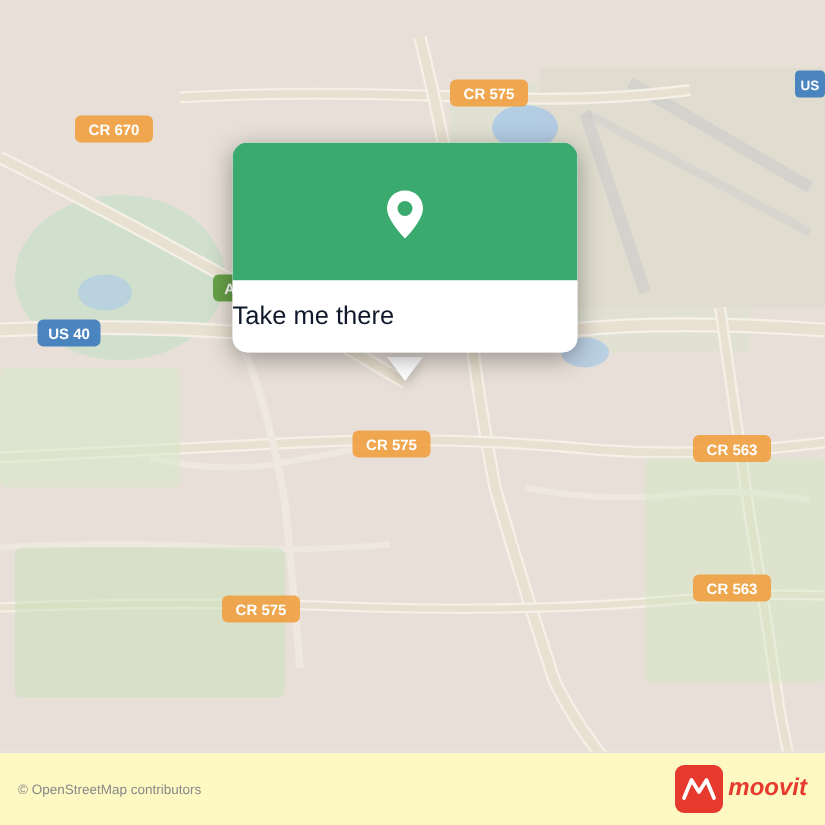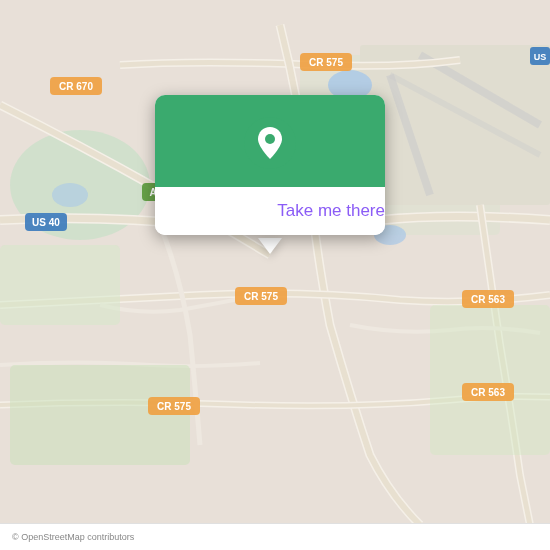--- a/index.html
+++ b/index.html
@@ -56,32 +56,32 @@
       height: 52px;
     }
 
     #popup-button {
       background: white;
       border: none;
       width: 100%;
       padding: 14px 0;
       font-size: 17px;
       font-weight: 500;
-      color: #8b5cf6;
+      color: #0f172a;
       cursor: pointer;
-      text-align: right;
+      text-align: left;
     }
 
     
     #bottom-bar {
       position: absolute;
       bottom: 0;
       left: 0;
       width: 100%;
-      background: #ffffff;
+      background: #fef9c3;
       padding: 8px 12px 8px 12px;
       display: flex;
       align-items: center;
       justify-content: space-between;
       z-index: 10;
       border-top: 1px solid #e0e0e0;
       text-align: center;
     }
 
     #bottom-left {
@@ -226,15 +226,23 @@
     </div>
     <button id="popup-button">Take me there</button>
   </div>
 
   <div id="popup-pointer"></div>
 
   <div id="bottom-bar">
     <div id="bottom-left">
       <span id="attribution-text">© OpenStreetMap contributors</span>
     </div>
+    <div id="moovit-logo">
+
+      <svg id="moovit-icon" viewBox="0 0 32 32" xmlns="http://www.w3.org/2000/svg">
+        <rect width="32" height="32" rx="6" fill="#e63a2e"></rect>
+        <path d="M6 22 L11 10 L16 18 L21 10 L26 22" stroke="white" stroke-width="2.5" fill="none" stroke-linecap="round" stroke-linejoin="round"></path>
+      </svg>
+      <span id="moovit-text">moovit</span>
+    </div>
   </div>
 
 </div>
 
 </body></html>

